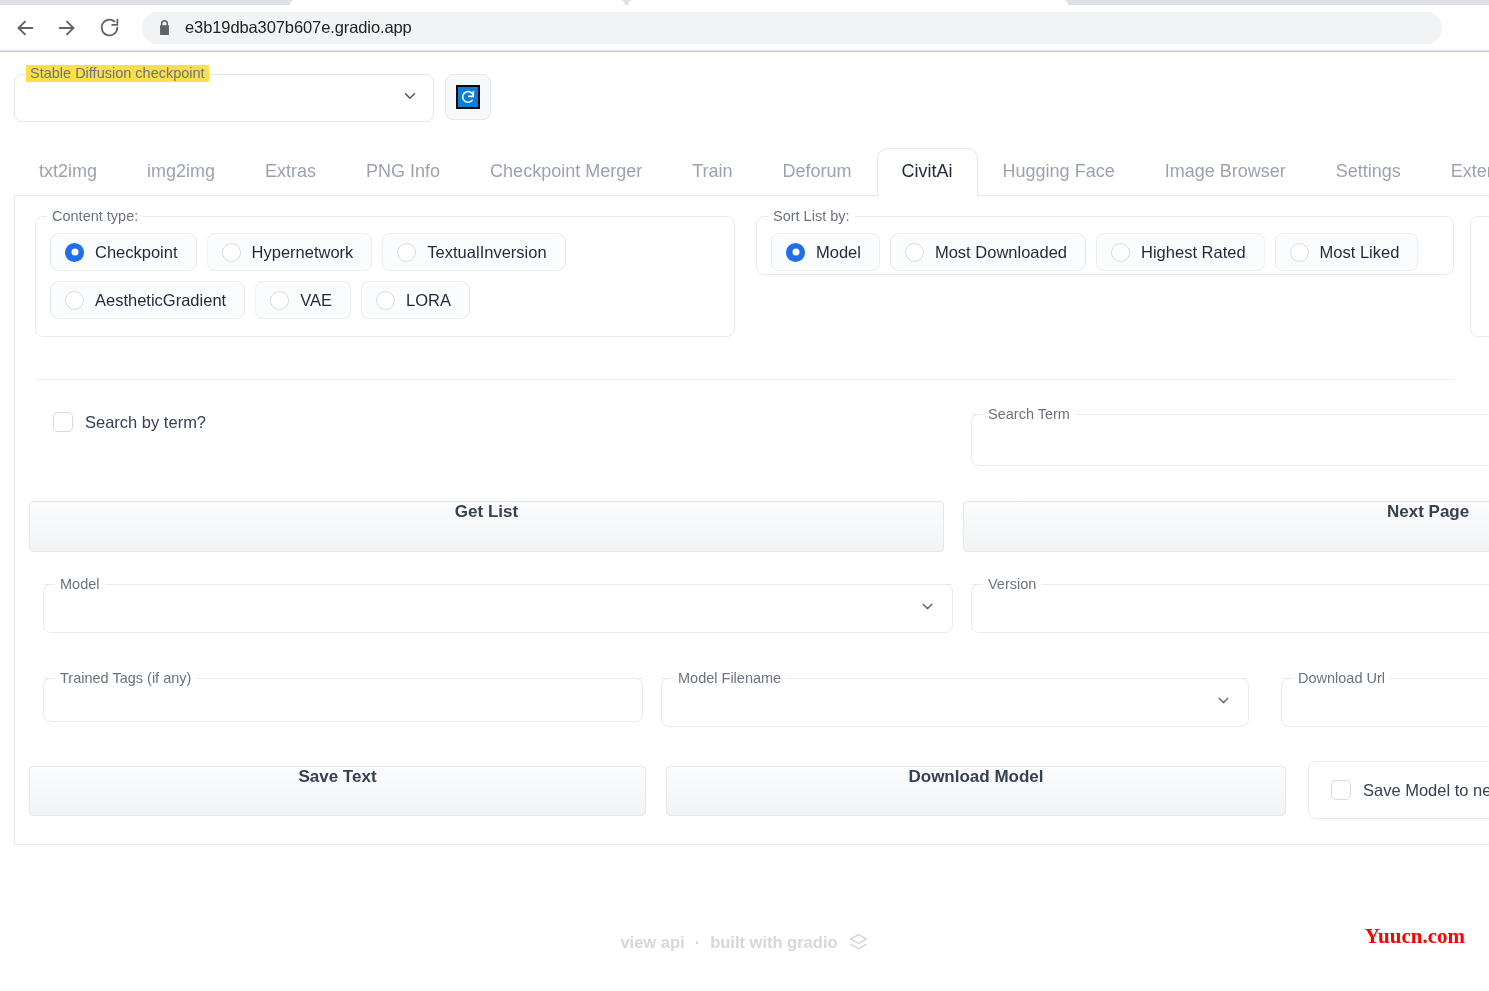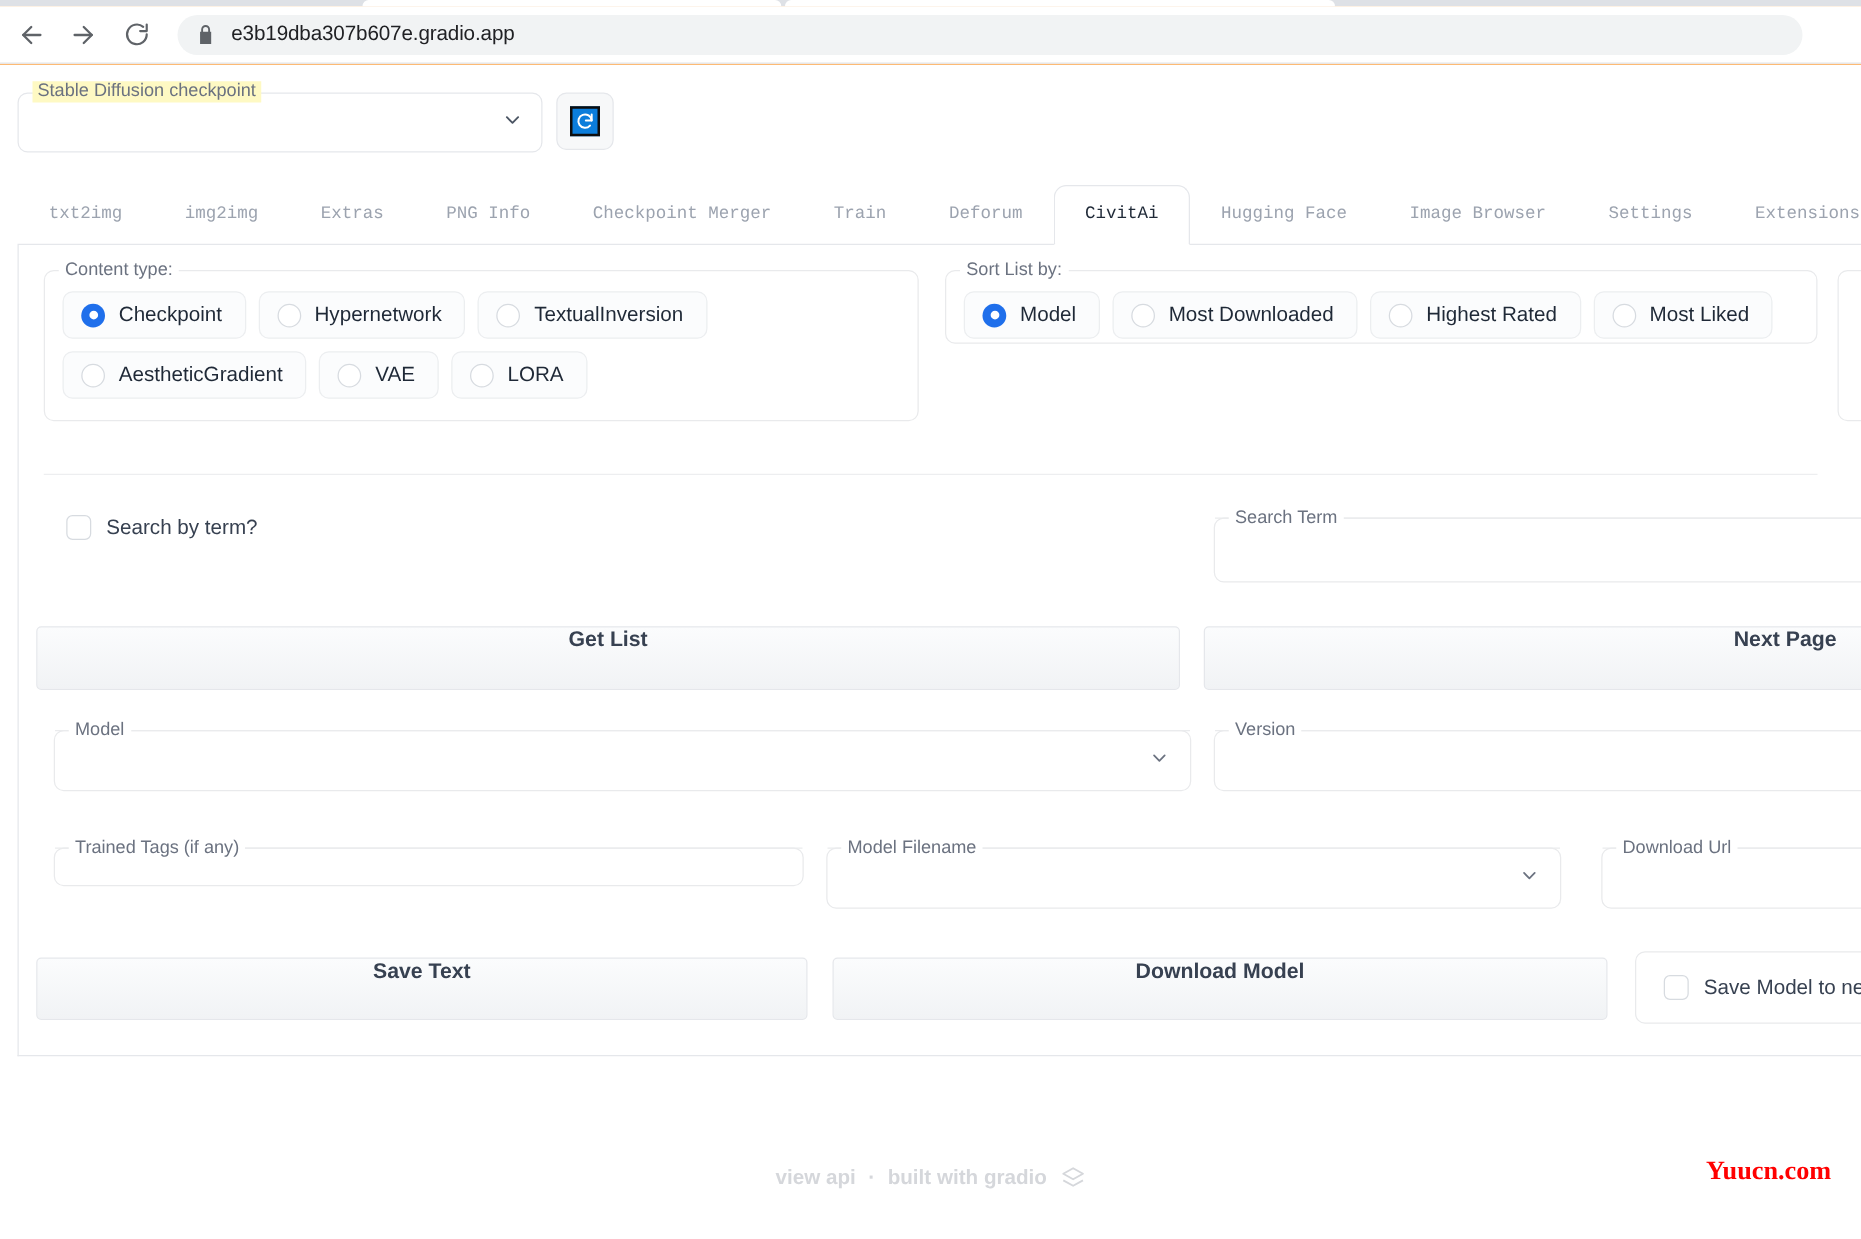--- a/index.html
+++ b/index.html
@@ -78,21 +78,21 @@
   .ckpt-row {
     position: absolute;
     top: 22px; left: 14px;
     display: flex; align-items: flex-start;
     gap: 11px;
   }
   .field-block { position: relative; }
   .field-legend {
     position: absolute;
     top: -9px; left: 12px;
-    background: #fef9c3;
+    background: #fde047;
     padding: 0 4px;
     font-size: 14.5px;
     color: #6b7280;
     z-index: 2;
     white-space: nowrap;
     line-height: 17px;
   }
   .dropdown-box {
     width: 420px; height: 48px;
     border: 1px solid #e5e7eb;
@@ -123,29 +123,28 @@
     position: absolute;
     top: 96px; left: 14px;
     width: 1475px;
     height: 48px;
     display: flex;
     align-items: flex-end;
     border-bottom: 1px solid #e5e7eb;
   }
   .tab {
     padding: 10px 24px 12px 24px;
-    font-size: 14px;
+    font-size: 18px;
     color: #9ca3af;
     white-space: nowrap;
     background: transparent;
     border: 1px solid transparent;
     border-bottom: none;
     position: relative;
     line-height: 24px;
-    font-family: Liberation Mono, monospace;
   }
   .tab.selected {
     color: #1f2937;
     background: #ffffff;
     border: 1px solid #e5e7eb;
     border-bottom: 1px solid #ffffff;
     border-radius: 10px 10px 0 0;
     margin-bottom: -1px;
     z-index: 3;
   }
@@ -456,21 +455,21 @@
         <svg width="17" height="17" viewBox="0 0 24 24" fill="none" stroke="#6b7280" stroke-width="2" stroke-linecap="round" stroke-linejoin="round">
             <polyline points="6 9 12 15 18 9"></polyline>
           </svg>
       </span>
     </div>
     <div class="text-field" style="left:956px; top:388px; width:560px; height:49px;">
       <span class="field-topline"></span>
       <span class="field-label">Version</span>
     </div>
 
-    <div class="text-field" style="left:28px; top:482px; width:600px; height:31px;">
+    <div class="text-field" style="left:28px; top:482px; width:600px; height:44px;">
       <span class="field-topline"></span>
       <span class="field-label">Trained Tags (if any)</span>
     </div>
     <div class="text-field" style="left:646px; top:482px; width:588px; height:49px; display:flex; align-items:center; justify-content:flex-end; padding-right:16px;">
       <span class="field-topline"></span>
       <span class="field-label">Model Filename</span>
       <span class="chevron">
         <svg width="17" height="17" viewBox="0 0 24 24" fill="none" stroke="#6b7280" stroke-width="2" stroke-linecap="round" stroke-linejoin="round">
             <polyline points="6 9 12 15 18 9"></polyline>
           </svg>

